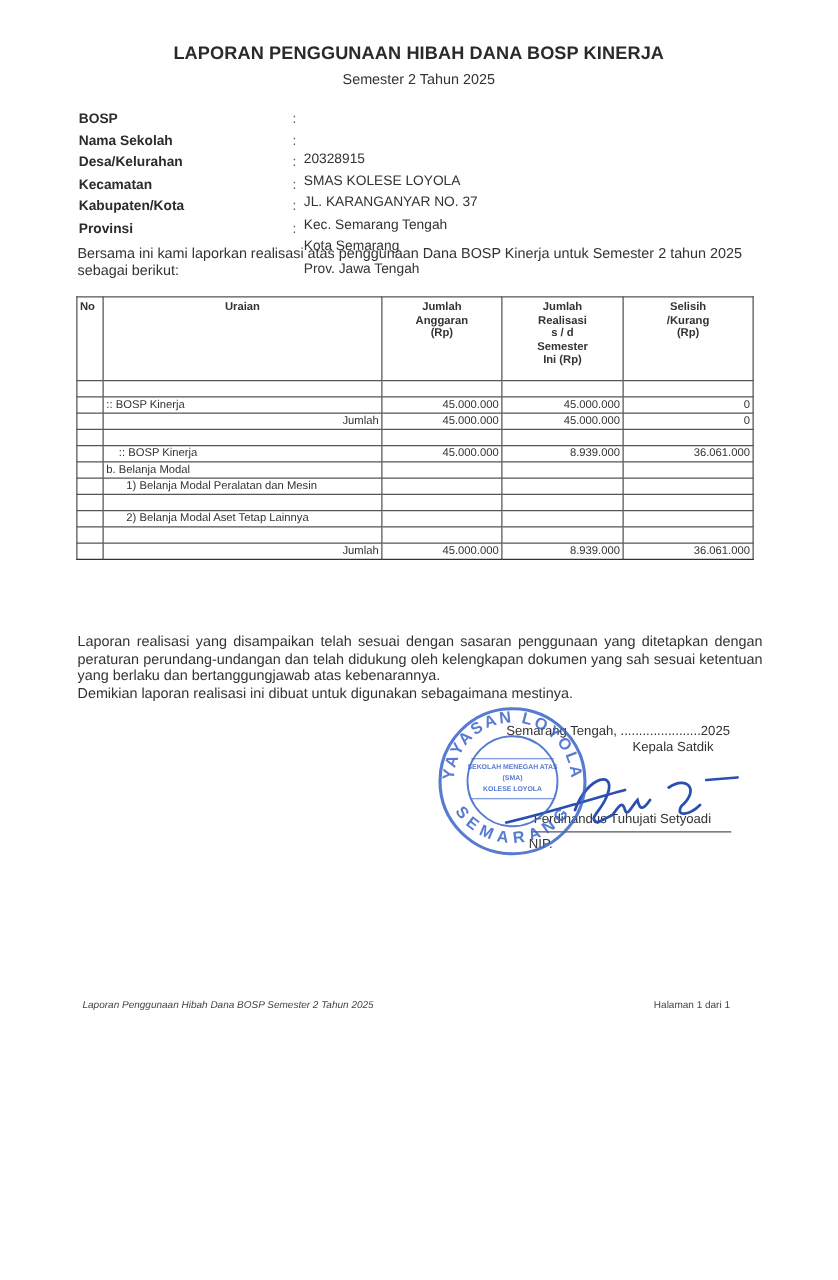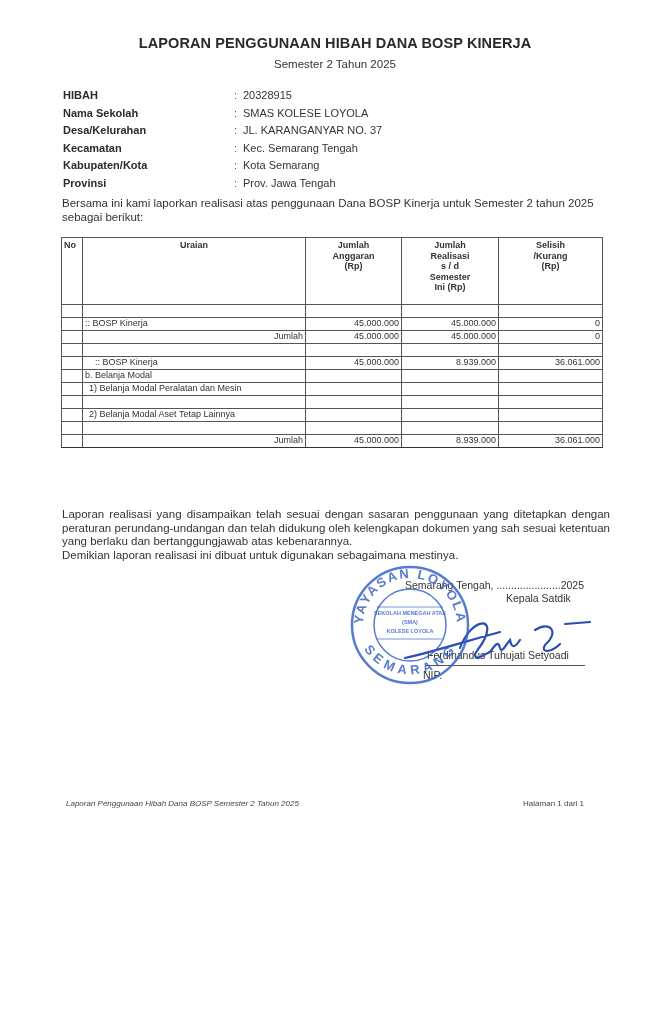--- a/index.html
+++ b/index.html
@@ -7,35 +7,35 @@
            font-family: "Liberation Sans", sans-serif; color: #222; }
     .page { position: absolute; left: 0; top: 0; width: 656px; height: 1024px; }
     .title { position: absolute; top: 35px; left: 0; width: 670px; text-align: center;
              font-weight: bold; font-size: 14.5px; color: #2a2a2a; letter-spacing: 0.1px; }
     .subtitle { position: absolute; top: 58px; left: 0; width: 670px; text-align: center;
                 font-size: 11.5px; color: #333; }
     .info { position: absolute; left: 63px; top: 89px; width: 500px; }
     .info-row { position: relative; height: 17.5px; font-size: 11px; }
     .info-label { position: absolute; left: 0; font-weight: bold; color: #2b2b2b; }
     .info-sep { position: absolute; left: 171px; color: #555; }
-    .info-value { position: absolute; left: 180px; color: #333; }
+    .info-value { position: absolute; left: 180px; color: #333; margin-top: 32px; }
     .intro { position: absolute; left: 62px; top: 197px; width: 548px; font-size: 11.5px;
              line-height: 13.5px; color: #333; }
     table.rpt { position: absolute; left: 61px; top: 237px; width: 541px;
                 border-collapse: collapse; font-size: 9px; color: #333; table-layout: fixed; }
     table.rpt td, table.rpt th { border: 1px solid #555; padding: 0 2px; height: 12px;
                                  vertical-align: top; }
     table.rpt th { font-weight: bold; font-size: 9px; height: 64px;
                    padding-top: 2px; line-height: 10.5px; color: #333; }
     table.rpt th.no { text-align: left; }
     table.rpt td.num { text-align: right; }
     table.rpt td.bold { font-weight: bold; }
     table.rpt td.right { text-align: right; }
     table.rpt td.ind1 { padding-left: 12px; }
-    table.rpt td.ind2 { padding-left: 6px; }
+    table.rpt td.ind2 { padding-left: 18px; }
     table.rpt td.blank { height: 12px; }
     table.rpt tr.total td { border-bottom: 1.5px solid #333; }
     .closing { position: absolute; left: 62px; top: 508px; width: 548px; font-size: 11.5px;
                line-height: 13.5px; color: #333; text-align: justify; }
     .closing p { margin: 0; }
     .sign { position: absolute; left: 405px; top: 579px; font-size: 10.5px; color: #333; }
     .sign-place { position: absolute; left: 0; top: 0; white-space: nowrap; }
     .sign-role { position: absolute; left: 60px; top: 13px; white-space: nowrap; margin-left: 41px; }
     .sign-name { position: absolute; left: 22px; top: 70px; white-space: nowrap; }
     .sign-line { position: absolute; left: 20px; top: 86px; width: 160px; border-top: 1px solid #555; }
@@ -48,21 +48,21 @@
 </head>
 <body>
 
 <div class="page">
 
   <div class="title">LAPORAN PENGGUNAAN HIBAH DANA BOSP KINERJA</div>
   <div class="subtitle">Semester 2 Tahun 2025</div>
 
   <div class="info">
     <div class="info-row">
-      <span class="info-label">HIBAH</span>
+      <span class="info-label">BOSP</span>
       <span class="info-sep">:</span>
       <span class="info-value">20328915</span>
     </div>
     <div class="info-row">
       <span class="info-label">Nama Sekolah</span>
       <span class="info-sep">:</span>
       <span class="info-value">SMAS KOLESE LOYOLA</span>
     </div>
     <div class="info-row">
       <span class="info-label">Desa/Kelurahan</span>

